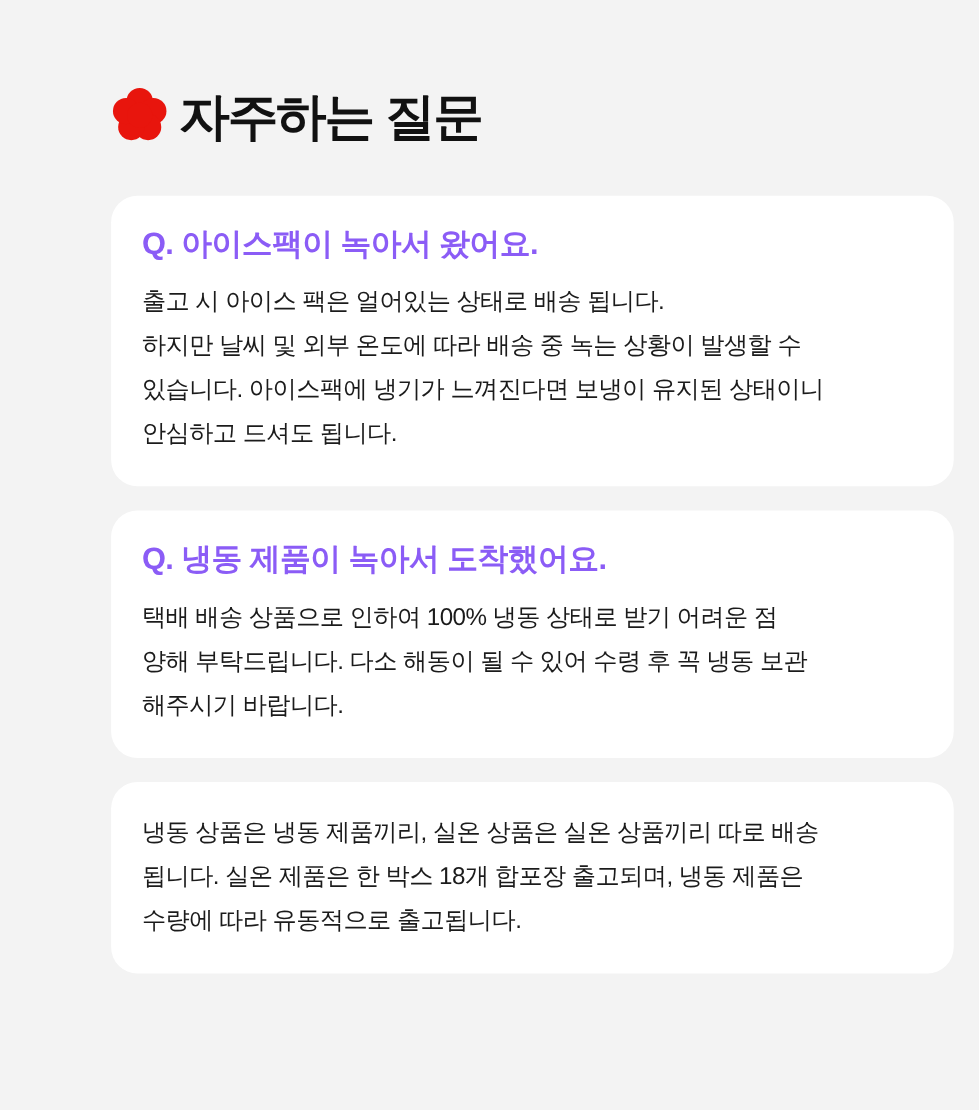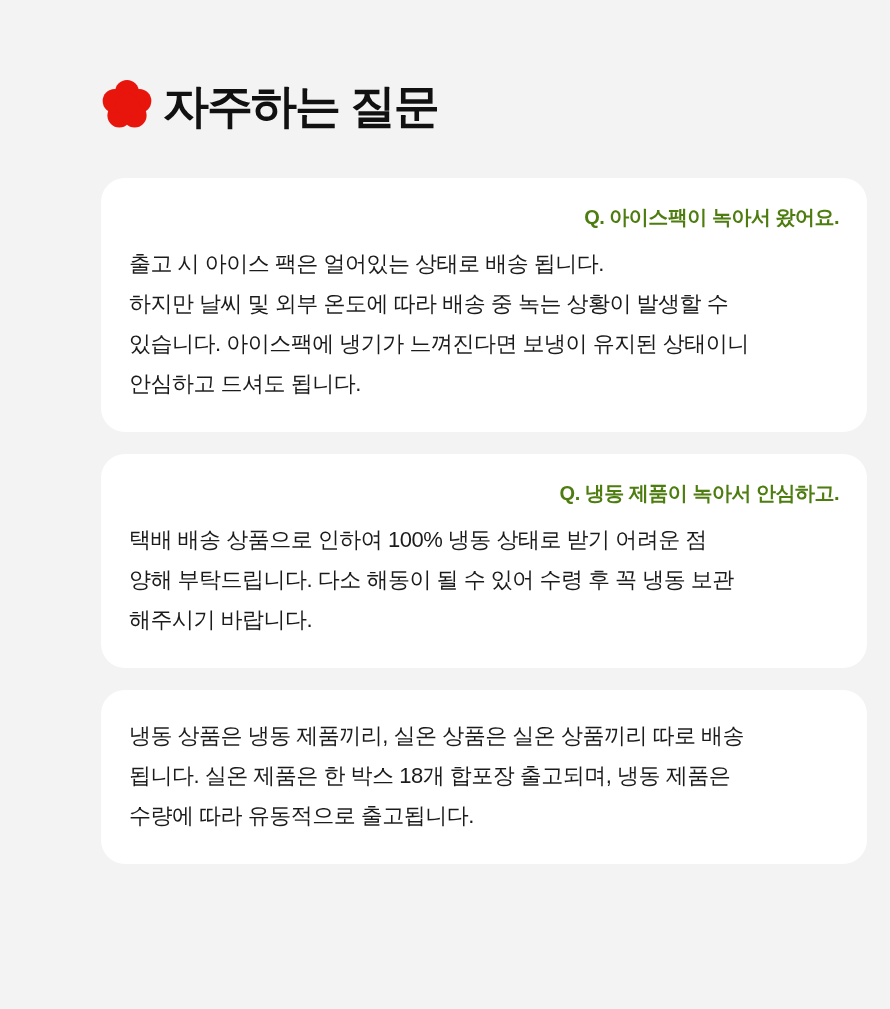--- a/index.html
+++ b/index.html
@@ -50,27 +50,26 @@
     gap: 22px;
   }
 
   .card {
     background: #ffffff;
     border-radius: 24px;
     padding: 26px 28px 28px 28px;
   }
 
   .q {
-    font-size: 20px;
+    font-size: 28px;
     font-weight: 800;
-    color: #4d7c0f;
+    color: #8b5cf6;
     letter-spacing: -0.5px;
     margin-bottom: 14px;
     line-height: 1.3;
-    text-align: right;
   }
 
   .a {
     font-size: 22px;
     font-weight: 400;
     color: #1b1b1b;
     letter-spacing: -0.5px;
     line-height: 40px;
     white-space: pre-line;
   }
@@ -100,21 +99,21 @@
 
     <section class="card">
       <h2 class="q">Q. 아이스팩이 녹아서 왔어요.</h2>
       <p class="a">출고 시 아이스 팩은 얼어있는 상태로 배송 됩니다.
 하지만 날씨 및 외부 온도에 따라 배송 중 녹는 상황이 발생할 수
 있습니다. 아이스팩에 냉기가 느껴진다면 보냉이 유지된 상태이니
 안심하고 드셔도 됩니다.</p>
     </section>
 
     <section class="card">
-      <h2 class="q">Q. 냉동 제품이 녹아서 안심하고.</h2>
+      <h2 class="q">Q. 냉동 제품이 녹아서 도착했어요.</h2>
       <p class="a">택배 배송 상품으로 인하여 100% 냉동 상태로 받기 어려운 점
 양해 부탁드립니다. 다소 해동이 될 수 있어 수령 후 꼭 냉동 보관
 해주시기 바랍니다.</p>
     </section>
 
     <section class="card">
       <p class="a">냉동 상품은 냉동 제품끼리, 실온 상품은 실온 상품끼리 따로 배송
 됩니다. 실온 제품은 한 박스 18개 합포장 출고되며, 냉동 제품은
 수량에 따라 유동적으로 출고됩니다.</p>
     </section>

